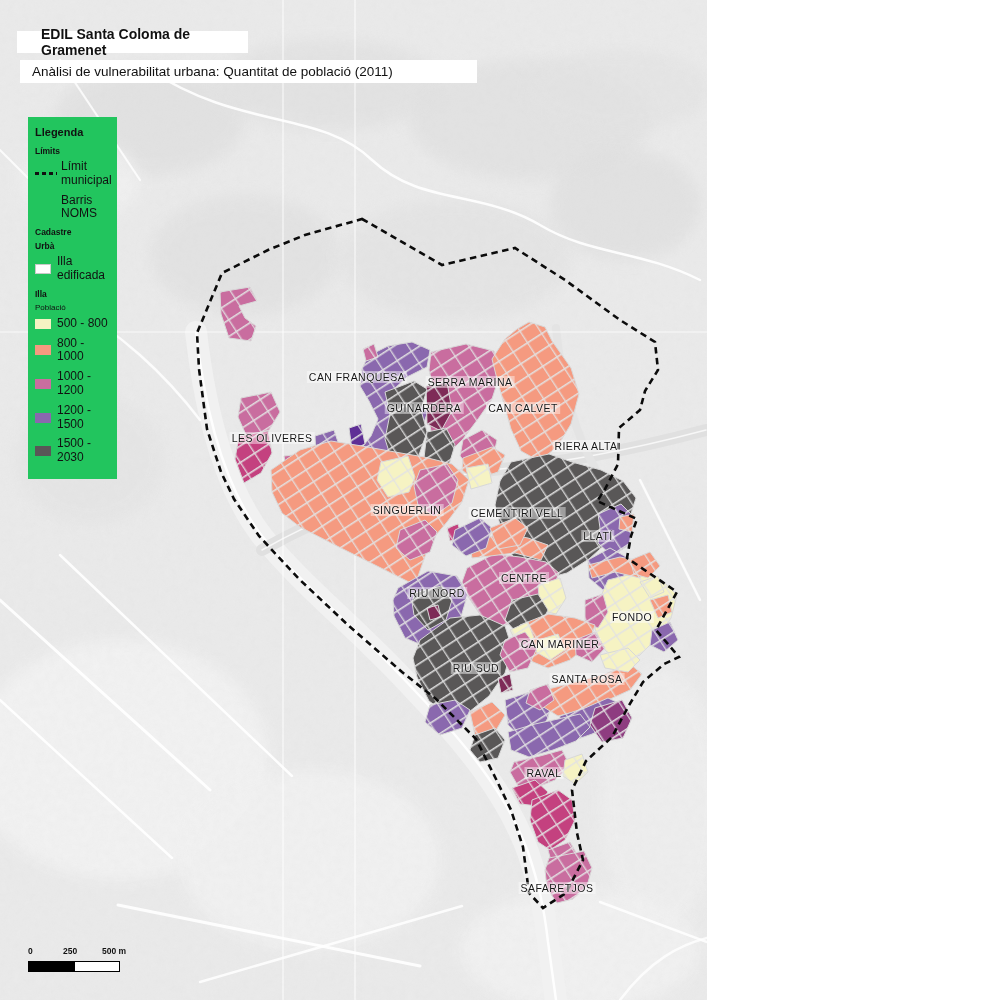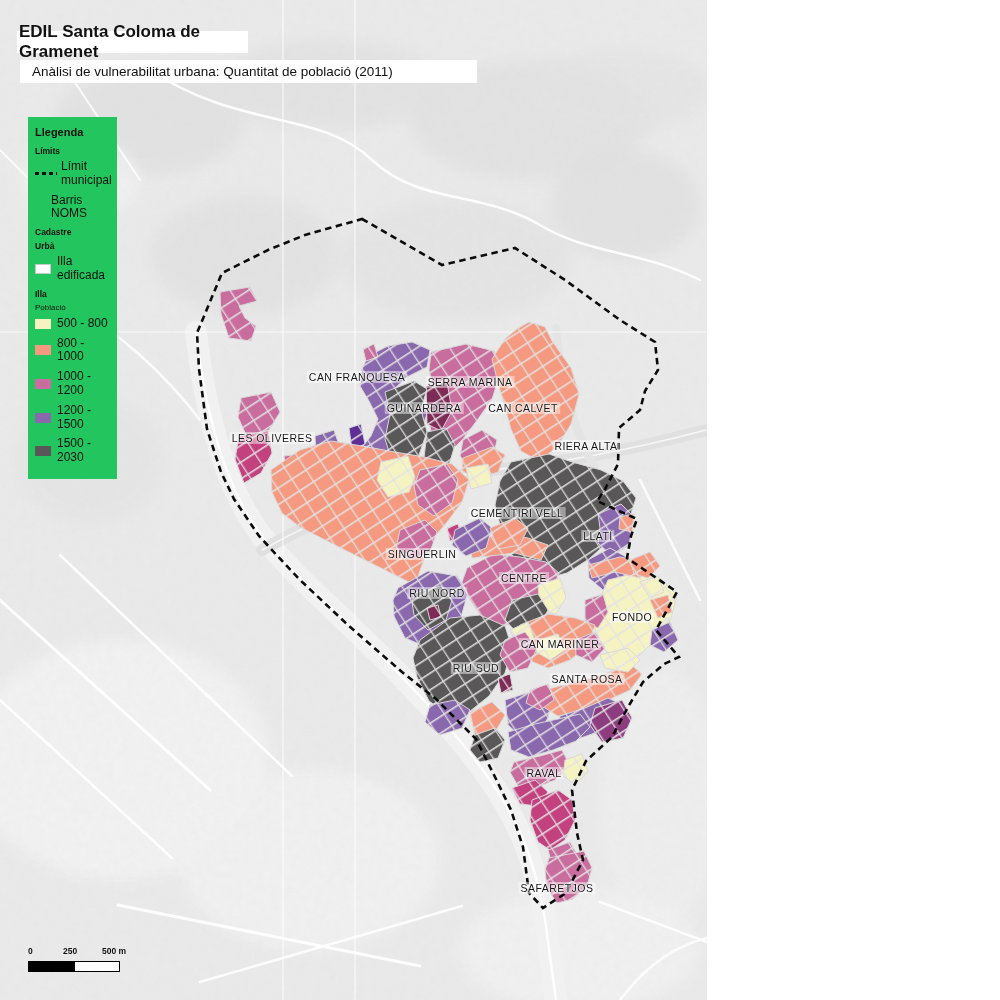--- a/index.html
+++ b/index.html
@@ -7,39 +7,39 @@
   .stage{position:relative;width:1000px;height:1000px;background:#ffffff;}
   #mapsvg{position:absolute;left:0;top:0;}
   .boundary{fill:none;stroke:#0b0b0b;stroke-width:2.6;stroke-dasharray:6.5 4.5;}
   
   #labels{position:absolute;left:0;top:0;width:1000px;height:1000px;pointer-events:none;}
   .maplabel{position:absolute;transform:translate(-50%,-50%);white-space:nowrap;
     font-size:10.5px;letter-spacing:.45px;color:#161616;background:rgba(255,255,255,.42);
     padding:0 2px;text-shadow:0 0 2px #fff,0 0 3px #fff,0 0 1px #fff;}
   
   .title-bar{position:absolute;left:17px;top:31px;width:231px;height:22px;background:#ffffff;
-    display:flex;align-items:center;padding-left:2px;box-sizing:border-box;
-    font-size:17px;font-weight:700;color:#111;}
+    display:flex;align-items:center;padding-left:24px;box-sizing:border-box;
+    font-size:14px;font-weight:700;color:#111;}
   .subtitle-bar{position:absolute;left:20px;top:60px;width:457px;height:23px;background:#ffffff;
     display:flex;align-items:center;padding-left:12px;box-sizing:border-box;
     font-size:13.5px;font-weight:400;color:#111;}
   
   .legend{position:absolute;left:28px;top:117px;width:89px;background:#22c55e;
     box-sizing:border-box;padding:9px 6px 8px 7px;color:#111;}
   .legend .lg-title{font-size:11px;font-weight:700;margin-bottom:8px;}
   .legend .lg-head{font-size:8.5px;font-weight:700;margin:6px 0 4px 0;}
   .legend .lg-head.tight{margin:1px 0 4px 0;}
   .legend .lg-sub{font-size:8px;margin:4px 0 5px 0;}
   .legend .lg-row{display:flex;align-items:center;margin:0 0 6px 0;min-height:10px;}
   .legend .lg-ico{width:22px;margin-right:4px;flex:0 0 22px;}
   .legend .lg-dash{height:3px;background:repeating-linear-gradient(90deg,#111 0 4px,transparent 4px 7px);}
   .legend .lg-sw{width:16px;height:10px;margin-right:6px;flex:0 0 16px;}
   .legend .lg-sw.blank{background:#fff;border:1px solid #c9c9c9;box-sizing:border-box;}
   .legend .lg-txt{font-size:12px;line-height:1.15;}
-  .legend .indent{margin-left:16px;}
+  .legend .indent{margin-left:26px;}
   
   .scalebar{position:absolute;left:28px;top:946px;width:120px;color:#111;}
   .scalebar .sb-labels{position:relative;height:11px;font-size:8.5px;font-weight:700;}
   .scalebar .sb-0{position:absolute;left:0;}
   .scalebar .sb-250{position:absolute;left:35px;}
   .scalebar .sb-500{position:absolute;left:74px;}
   .scalebar .sb-bar{margin-top:4px;width:90px;height:9px;border:1px solid #000;display:flex;box-sizing:content-box;}
   .scalebar .sb-black{width:46px;height:9px;background:#000;}
   .scalebar .sb-white{width:44px;height:9px;background:#fff;}
 </style>
@@ -253,21 +253,21 @@
     </g>
   </svg>
 
   <div id="labels">
       <div class="maplabel" style="left: 357px; top: 377px;">CAN FRANQUESA</div>
       <div class="maplabel" style="left: 470px; top: 382px;">SERRA MARINA</div>
       <div class="maplabel" style="left: 424px; top: 408px;">GUINARDERA</div>
       <div class="maplabel" style="left: 523px; top: 408px;">CAN CALVET</div>
       <div class="maplabel" style="left: 272px; top: 438px;">LES OLIVERES</div>
       <div class="maplabel" style="left: 586px; top: 446px;">RIERA ALTA</div>
-      <div class="maplabel" style="left: 422px; top: 510px; margin-top: 44px;">SINGUERLIN</div>
+      <div class="maplabel" style="left: 407px; top: 510px;">SINGUERLIN</div>
       <div class="maplabel" style="left: 517px; top: 513px;">CEMENTIRI VELL</div>
       <div class="maplabel" style="left: 598px; top: 536px;">LLATÍ</div>
       <div class="maplabel" style="left: 524px; top: 578px;">CENTRE</div>
       <div class="maplabel" style="left: 437px; top: 593px;">RIU NORD</div>
       <div class="maplabel" style="left: 632px; top: 617px;">FONDO</div>
       <div class="maplabel" style="left: 560px; top: 644px;">CAN MARINER</div>
       <div class="maplabel" style="left: 476px; top: 668px;">RIU SUD</div>
       <div class="maplabel" style="left: 587px; top: 679px;">SANTA ROSA</div>
       <div class="maplabel" style="left: 544px; top: 773px;">RAVAL</div>
       <div class="maplabel" style="left: 557px; top: 888px;">SAFARETJOS</div>

